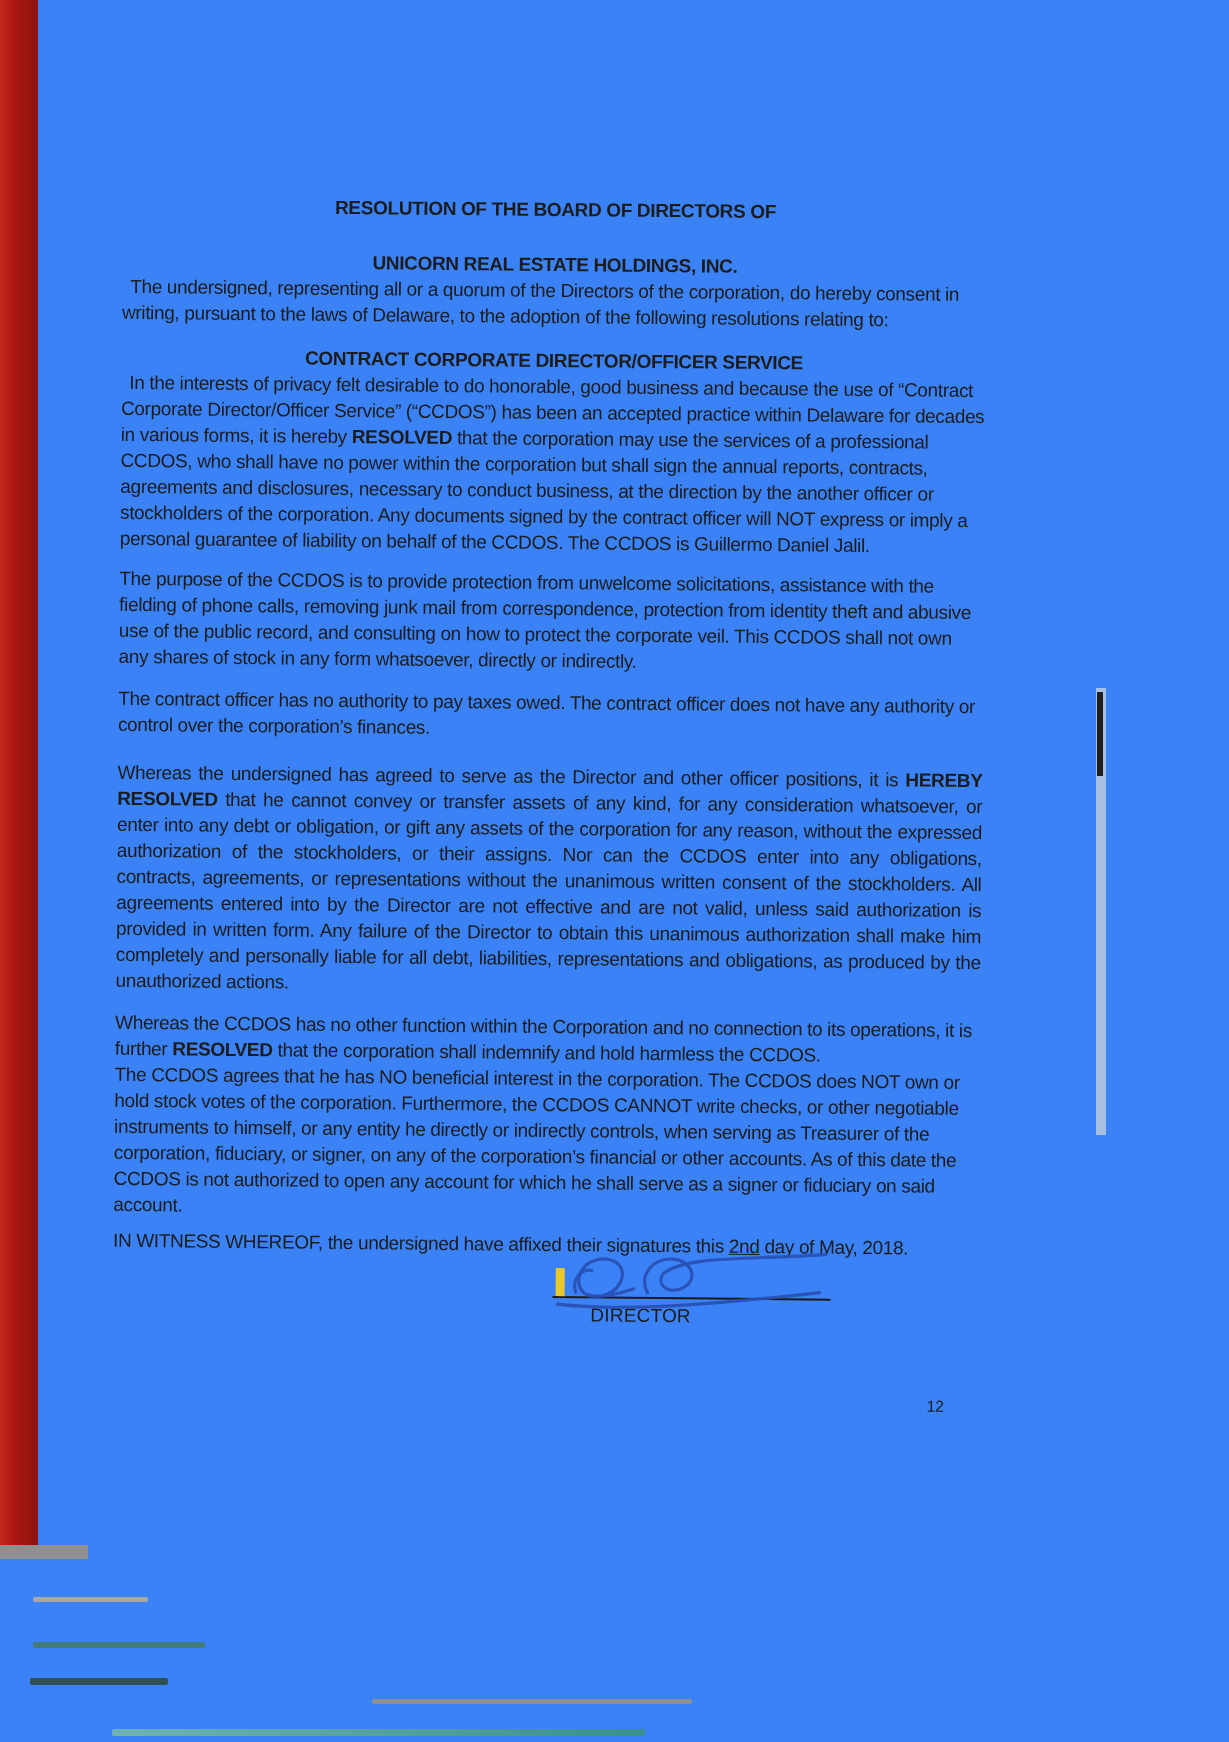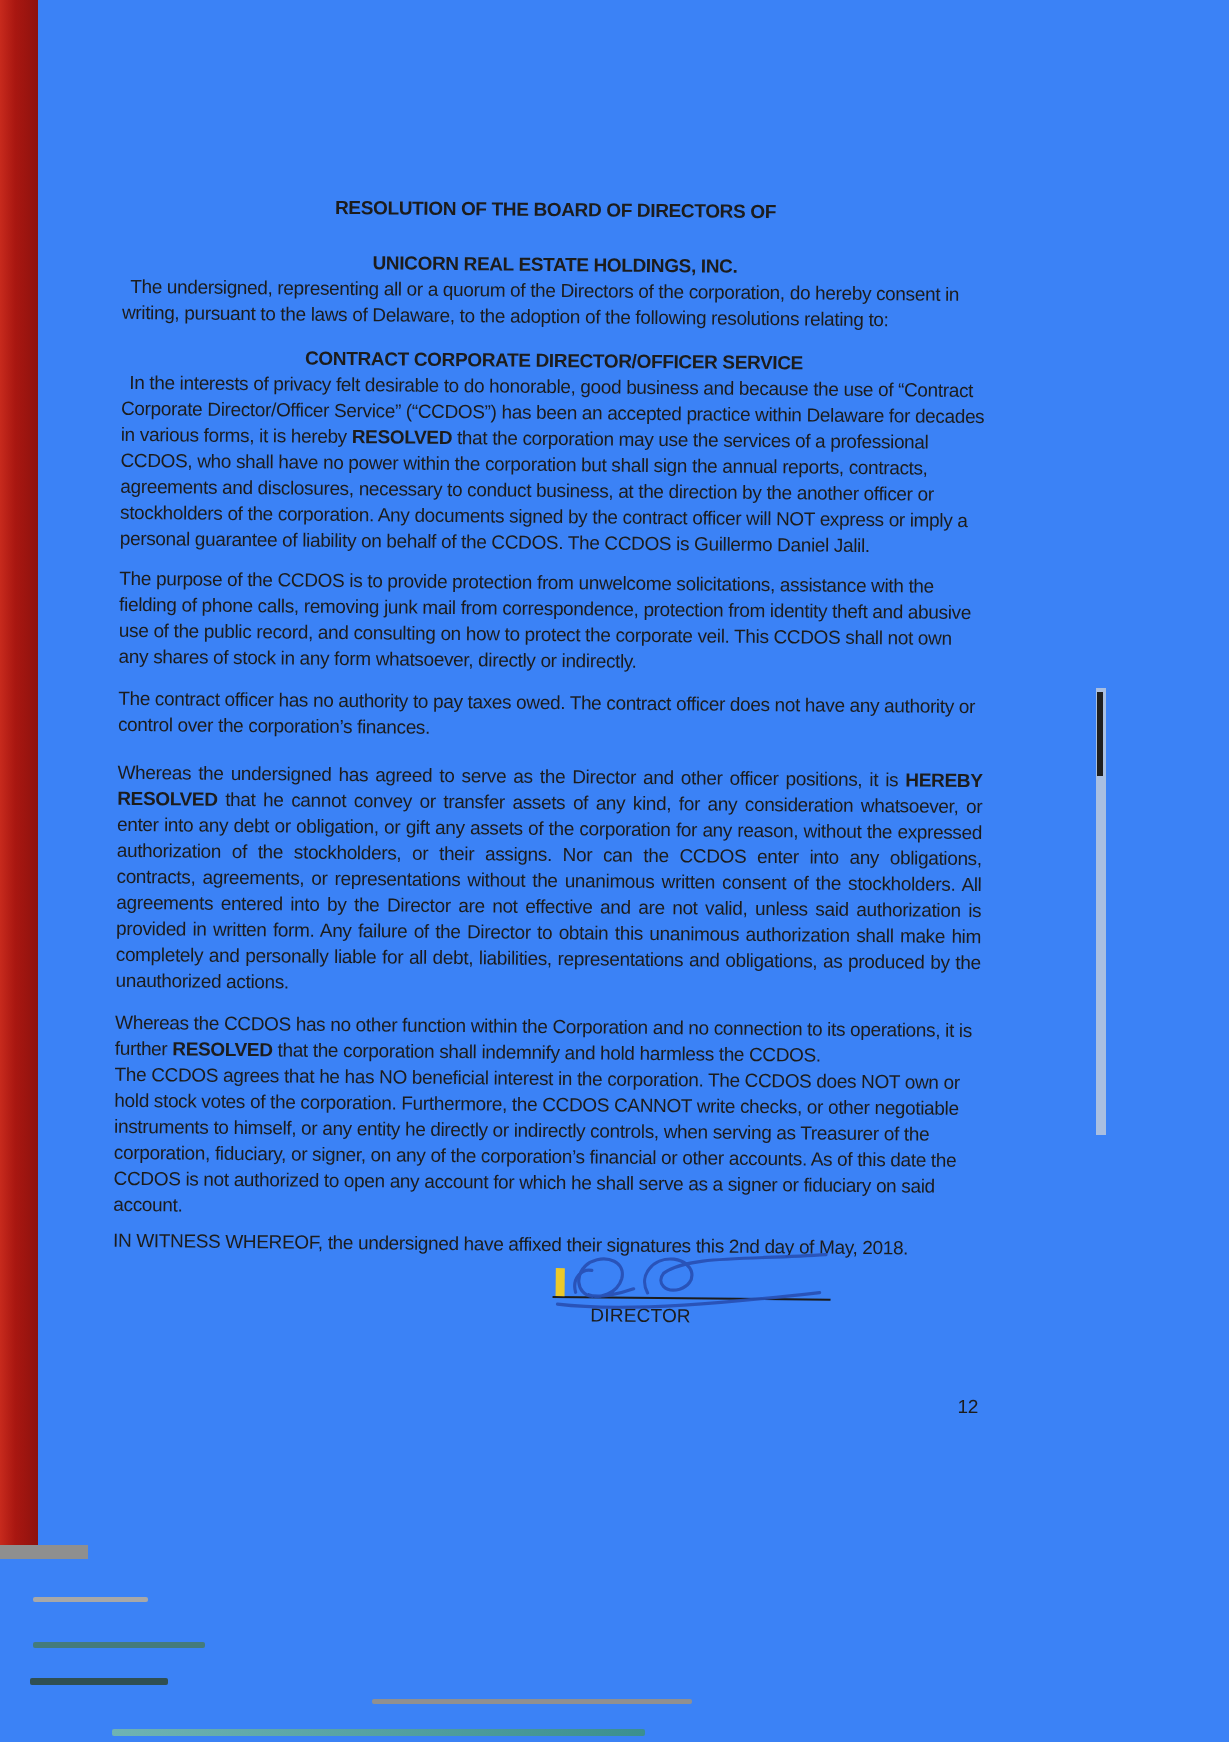--- a/index.html
+++ b/index.html
@@ -67,21 +67,21 @@
   .sig-label { margin-top: 4px; margin-left: 38px; font-size: 19px; letter-spacing: 0.2px; }
   .yellow-mark {
     position: absolute; left: 3px; top: -28px; width: 9px; height: 28px;
     background: #ecc92a;
   }
   .sig-svg {
     position: absolute; left: -15px; top: -62px; width: 300px; height: 85px;
     overflow: visible; pointer-events: none;
   }
   .page-number {
-    position: absolute; left: 846px; top: 1390px; font-size: 19px;
+    position: absolute; left: 815px; top: 1390px; font-size: 16px;
   }
 </style>
 </head>
 <body>
 
 <div class="page">
 
   <div class="red-stripe"></div>
   <div class="gray-chunk"></div>
   <div class="art art-a"></div>
@@ -106,21 +106,21 @@
     <p class="para gap-sm"><span>The purpose of the CCDOS is to provide protection from unwelcome solicitations, assistance with the fielding of phone calls, removing junk mail from correspondence, protection from identity theft and abusive use of the public record, and consulting on how to protect the corporate veil. This CCDOS shall not own any shares of stock in any form whatsoever, directly or indirectly.</span></p>
 
     <p class="para gap-md"><span>The contract officer has no authority to pay taxes owed. The contract officer does not have any authority or control over the corporation’s finances.</span></p>
 
     <p class="para gap-lg justify"><span>Whereas the undersigned has agreed to serve as the Director and other officer positions, it is </span><span style="font-weight: 700;">HEREBY RESOLVED</span><span> that he cannot convey or transfer assets of any kind, for any consideration whatsoever, or enter into any debt or obligation, or gift any assets of the corporation for any reason, without the expressed authorization of the stockholders, or their assigns.  Nor can the CCDOS enter into any obligations, contracts, agreements, or representations without the unanimous written consent of the stockholders.  All agreements entered into by the Director are not effective and are not valid, unless said authorization is provided in written form.  Any failure of the Director to obtain this unanimous authorization shall make him completely and personally liable for all debt, liabilities, representations and obligations, as produced by the unauthorized actions.</span></p>
 
     <p class="para gap-md"><span>Whereas the CCDOS has no other function within the Corporation and no connection to its operations, it is further </span><span style="font-weight: 700;">RESOLVED</span><span> that the corporation shall indemnify and hold harmless the CCDOS.</span></p>
 
     <p class="para"><span>The CCDOS agrees that he has NO beneficial interest in the corporation. The CCDOS does NOT own or hold stock votes of the corporation. Furthermore, the CCDOS CANNOT write checks, or other negotiable instruments to himself, or any entity he directly or indirectly controls, when serving as Treasurer of the corporation, fiduciary, or signer, on any of the corporation’s financial or other accounts. As of this date the CCDOS is not authorized to open any account for which he shall serve as a signer or fiduciary on said account.</span></p>
 
-    <p class="para gap-xs"><span>IN WITNESS WHEREOF, the undersigned have affixed their signatures this </span><span style=" margin-top: 44px;">2nd</span><span> day of May, 2018.</span></p>
+    <p class="para gap-xs"><span>IN WITNESS WHEREOF, the undersigned have affixed their signatures this </span><span style="text-decoration: underline; margin-top: 44px;">2nd</span><span> day of May, 2018.</span></p>
 
     <div class="sig-block">
       <svg class="sig-svg" viewBox="0 0 300 85" xmlns="http://www.w3.org/2000/svg">
         <g fill="none" stroke="#2850b4" stroke-width="3.2" stroke-linecap="round" opacity="0.92">
           <path d="M38,58 C34,44 44,34 54,36"></path>
           <path d="M55,62 C38,60 36,38 52,28 C70,19 88,28 84,44 C80,58 62,66 50,60 C60,64 80,60 96,54"></path>
           <path d="M110,58 C100,40 116,22 136,24 C158,27 160,48 142,54 C128,58 118,48 126,38 C150,20 210,24 288,18"></path>
           <path d="M20,70 C90,78 200,66 282,56"></path>
         </g>
       </svg>

